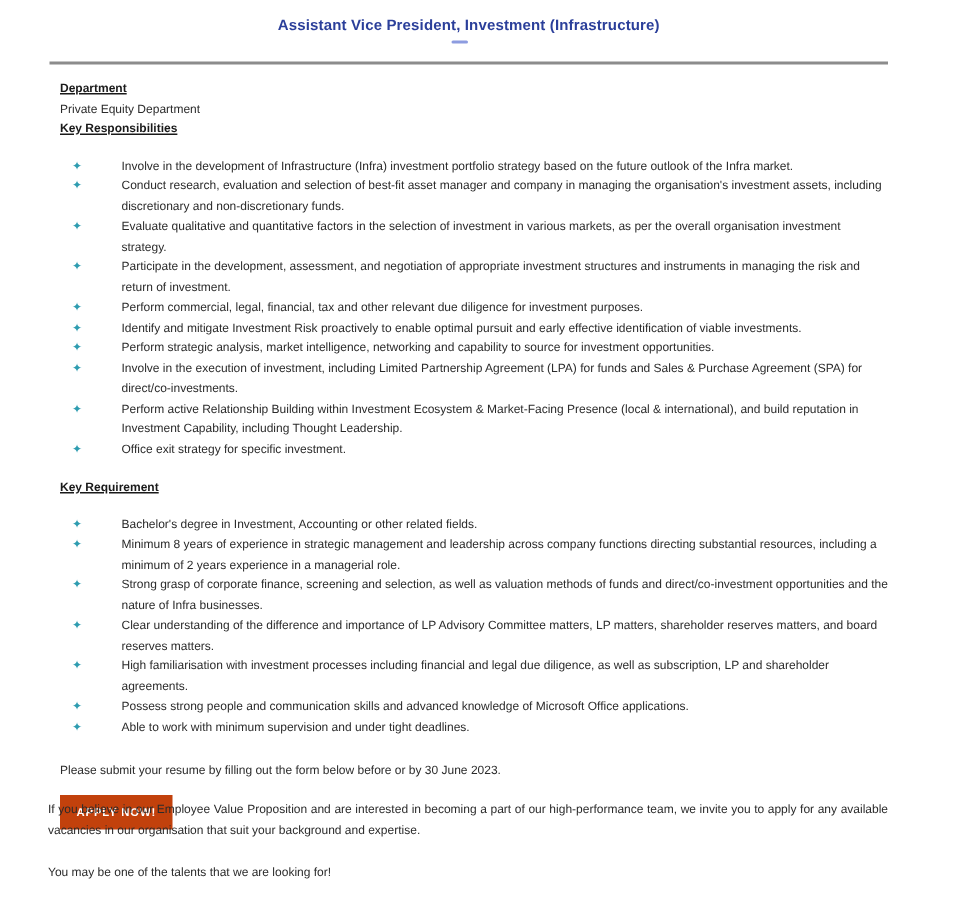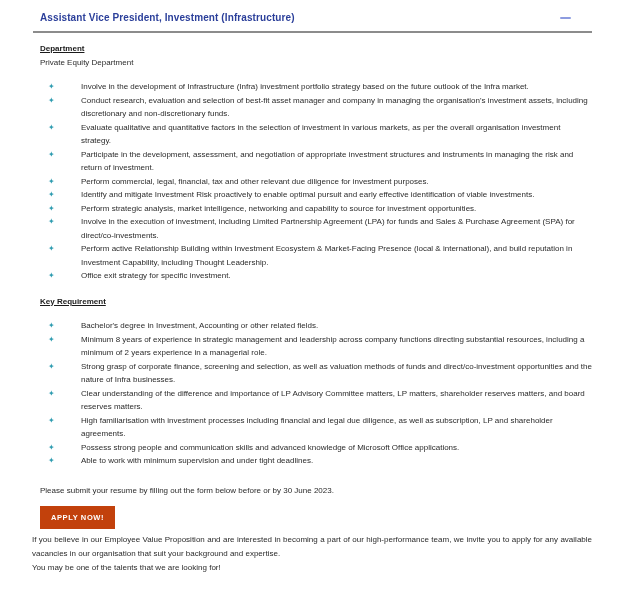--- a/index.html
+++ b/index.html
@@ -14,20 +14,21 @@
   }
   .panel {
     margin: 0 50px 0 33px; 
     padding-top: 10px;
   }
   .accordion-header {
     display: flex;
     align-items: center;
     justify-content: space-between;
     padding: 2px 7px 8px 7px;
+    flex-direction: column;
   }
   .accordion-title {
     color: #2b3f9a;
     font-size: 10px;
     font-weight: bold;
     letter-spacing: 0.1px;
   }
   .collapse-btn {
     background: transparent;
     border: none;
@@ -95,41 +96,42 @@
   }
   .footer {
     position: absolute;
     top: 533px;
     left: 32px;
     right: 50px;
     font-size: 8px;
     line-height: 14px;
   }
   .footer-paragraph { text-align: justify; }
-  .footer-tagline { }
+  .footer-tagline { margin-top: 14px; }
 </style>
 </head>
 <body>
 
 <div class="panel">
 
   <div class="accordion-header">
     <span class="accordion-title">Assistant Vice President, Investment (Infrastructure)</span>
     <button class="collapse-btn">
       <span class="minus-bar"></span>
     </button>
   </div>
 
   <hr class="divider">
 
   <div class="content">
 
     <div class="section-heading">Department</div>
     <div class="dept-value">Private Equity Department</div>
 
+    <div class="section-heading">Key Responsibilities</div>
 
     <ul class="diamond-list">
       <li>
           <span class="bullet">✦</span>
           <span class="item-text">Involve in the development of Infrastructure (Infra) investment portfolio strategy based on the future outlook of the Infra market.</span>
         </li>
       <li>
           <span class="bullet">✦</span>
           <span class="item-text">Conduct research, evaluation and selection of best-fit asset manager and company in managing the organisation's investment assets, including discretionary and non-discretionary funds.</span>
         </li>

